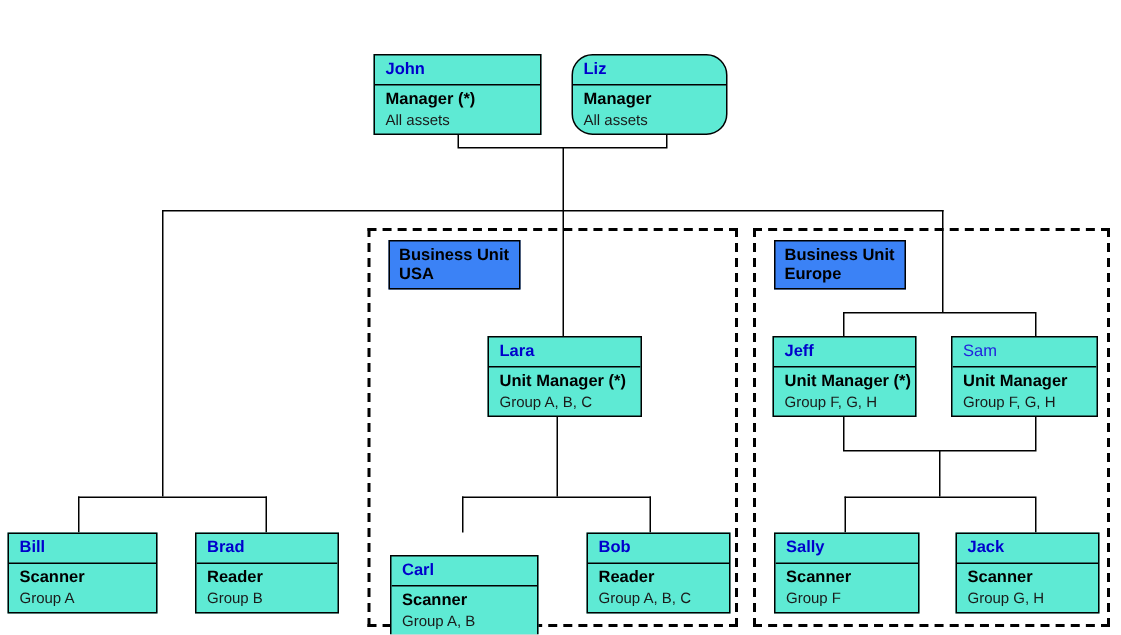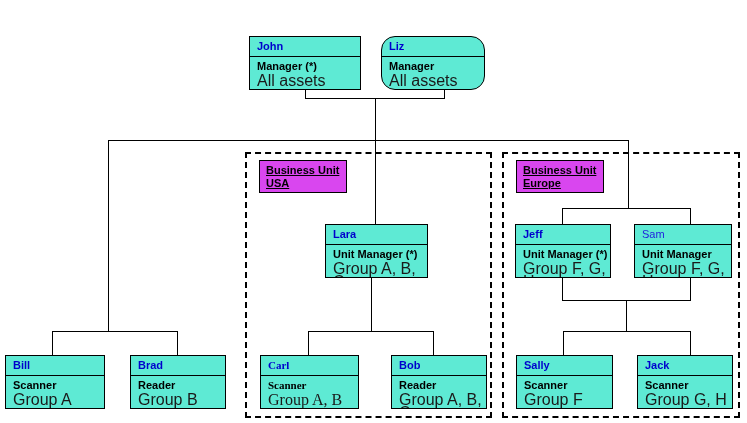--- a/index.html
+++ b/index.html
@@ -29,29 +29,28 @@
     position: absolute;
     border: 2px dashed #000000;
     background: transparent;
     box-sizing: border-box;
   }
 
   
   .unit-title {
     position: absolute;
     border: 1px solid #000000;
-    background: #d946ef;
+    background: #3b82f6;
     box-sizing: border-box;
     font-size: 11px;
     font-weight: bold;
     color: #000000;
     line-height: 13px;
     padding: 3px 5px 2px 6px;
     letter-spacing: 0px;
-    text-decoration: underline;
   }
   .unit-title .l2 { display: block; }
 
   
   .node {
     position: absolute;
     border: 1px solid #000000;
     background: #5eead4;
     box-sizing: border-box;
     overflow: hidden;
@@ -74,21 +73,21 @@
   .node .role {
     display: block;
     font-size: 11px;
     font-weight: bold;
     color: #000000;
     padding: 3px 0 1px 7px;
     line-height: 13px;
   }
   .node .groups {
     display: block;
-    font-size: 16px;
+    font-size: 10px;
     font-weight: normal;
     color: #1a1a1a;
     padding: 0 0 3px 7px;
     line-height: 13px;
   }
 </style>
 </head>
 <body>
 
 <div id="stage">
@@ -177,21 +176,21 @@
     <span class="role">Scanner</span>
     <span class="groups">Group A</span>
   </div>
 
   <div class="node" style="left:130px; top:355px; width:96px; height:54px;">
     <span class="name">Brad</span>
     <span class="role">Reader</span>
     <span class="groups">Group B</span>
   </div>
 
-  <div class="node" style="left:260px; top:355px; width:99px; height:54px;font-family:Liberation Serif, serif;">
+  <div class="node" style="left:260px; top:370px; width:99px; height:54px;">
     <span class="name">Carl</span>
     <span class="role">Scanner</span>
     <span class="groups">Group A, B</span>
   </div>
 
   <div class="node" style="left:391px; top:355px; width:96px; height:54px;">
     <span class="name">Bob</span>
     <span class="role">Reader</span>
     <span class="groups">Group A, B, C</span>
   </div>

